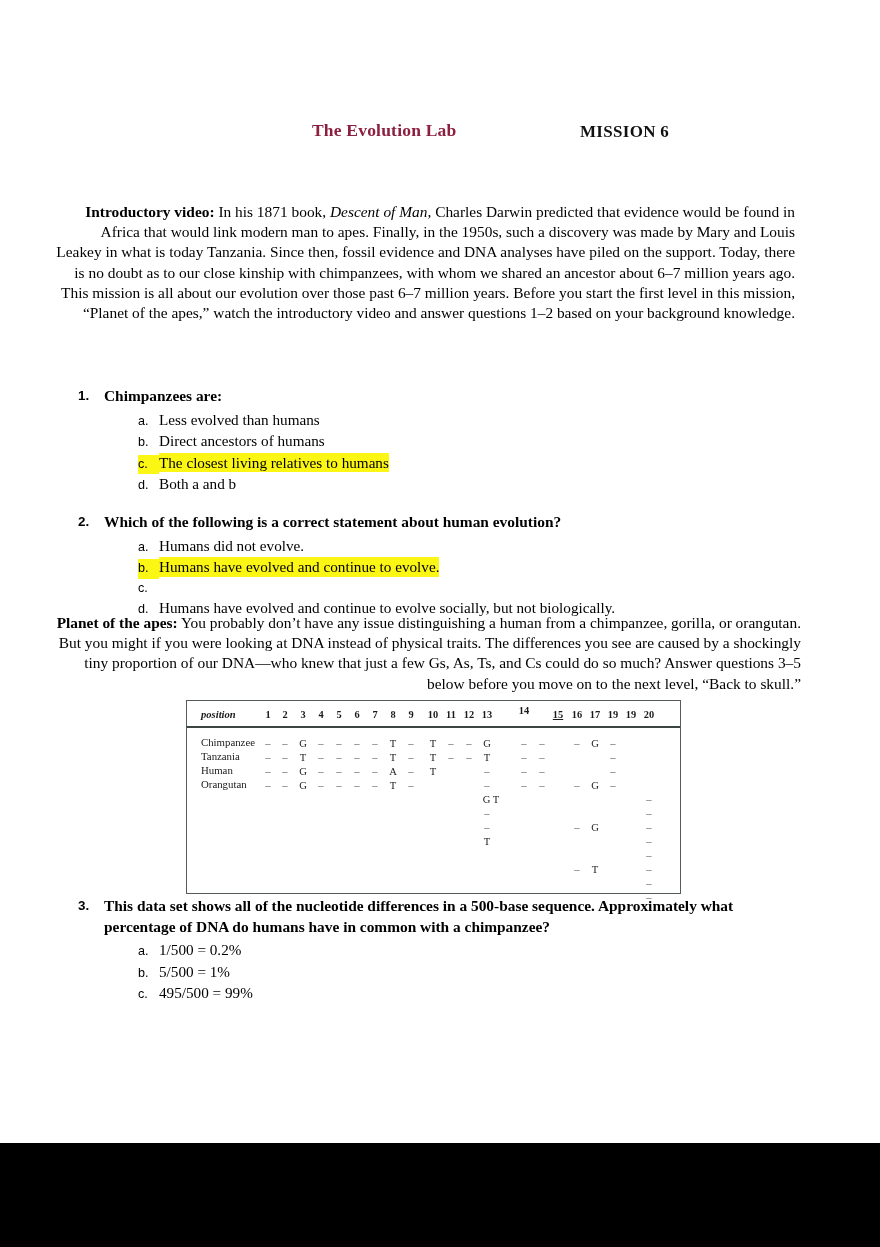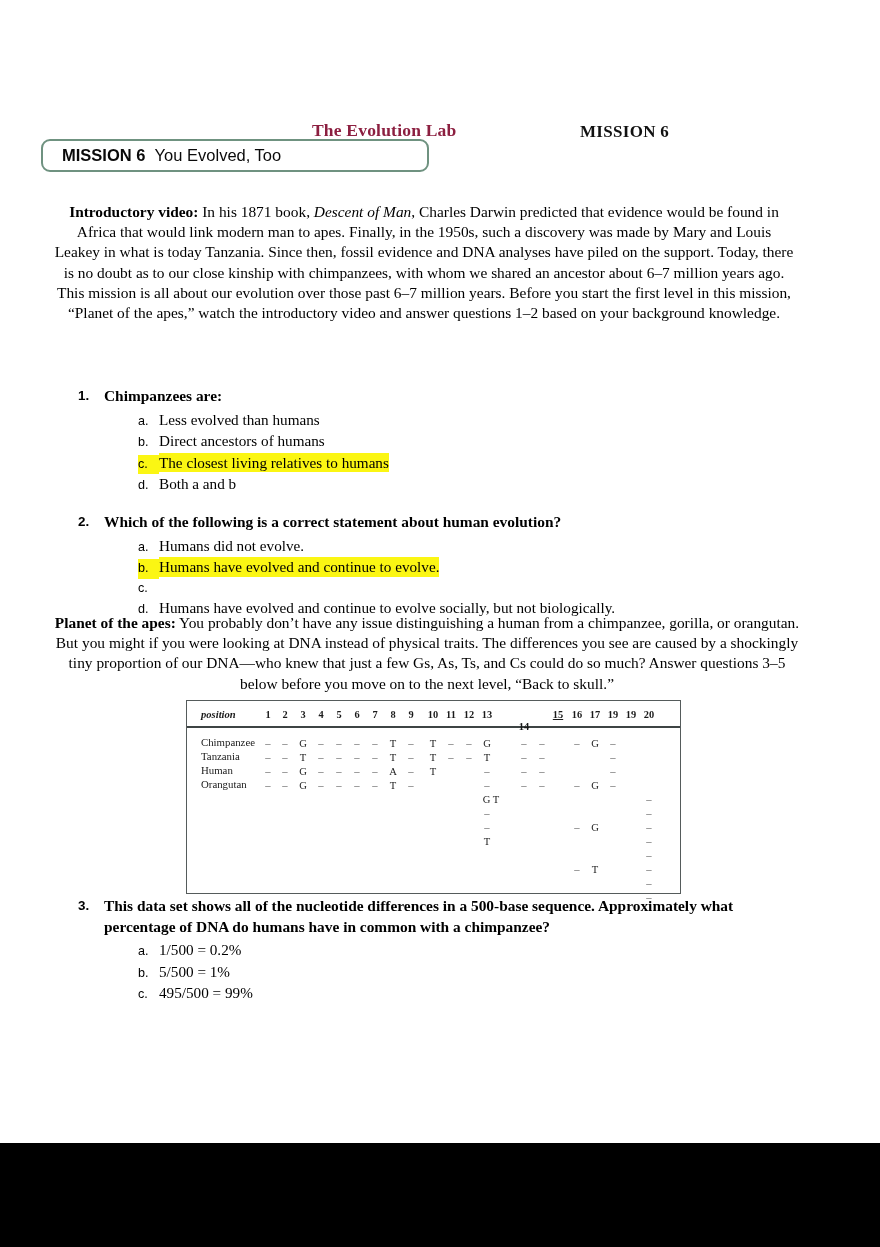--- a/index.html
+++ b/index.html
@@ -84,21 +84,21 @@
   }
   .mission-box-inner .m-sub {
     font-weight: normal;
   }
 
   
   .body-block {
     position: absolute;
     font-size: 15.4px;
     line-height: 20.2px;
-    text-align: center;
+    text-align: right;
     color: #000000;
   }
   #intro-block {
     left: 53px; top: 202px;
     width: 742px;
   }
   #planet-block {
     left: 53px; top: 613px;
     width: 748px;
   }
@@ -218,25 +218,20 @@
 </head>
 <body>
 
 <div class="page">
 
   <div class="doc-header">
     <div class="brand-title">The Evolution Lab</div>
     <div class="mission-header">MISSION 6</div>
   </div>
 
-  <div class="mission-box">
-    <div class="mission-box-inner">
-      <span class="m-label">MISSION 6</span><span>&nbsp;&nbsp;</span><span class="m-sub">You Evolved, Too</span>
-    </div>
-  </div>
 
   <div class="body-block" id="intro-block">
     <span class="lead">Introductory video:</span><span> In his 1871 book, </span><span class="ital">Descent of Man</span><span>, Charles Darwin predicted that evidence would be found in</span><br>
     <span>Africa that would link modern man to apes. Finally, in the 1950s, such a discovery was made by Mary and Louis Leakey in what is today Tanzania. Since then, fossil evidence and DNA analyses have piled on the support. Today, there is no doubt as to our close kinship with chimpanzees, with whom we shared an ancestor about 6–7 million years ago. This mission is all about our evolution over those past 6–7 million years. Before you start the first level in this mission, “Planet of the apes,” watch the introductory video and answer questions 1–2 based on your background knowledge.</span>
   </div>
 
   <div class="question" id="q1">
     <div class="q-row">
       <div class="q-num">1.</div>
       <div class="q-text">Chimpanzees are:</div>
@@ -298,21 +293,21 @@
         <span class="cell hdr c" style="left: 134px; top: 8px;">4</span>
         <span class="cell hdr c" style="left: 152px; top: 8px;">5</span>
         <span class="cell hdr c" style="left: 170px; top: 8px;">6</span>
         <span class="cell hdr c" style="left: 188px; top: 8px;">7</span>
         <span class="cell hdr c" style="left: 206px; top: 8px;">8</span>
         <span class="cell hdr c" style="left: 224px; top: 8px;">9</span>
         <span class="cell hdr c" style="left: 246px; top: 8px;">10</span>
         <span class="cell hdr c" style="left: 264px; top: 8px;">11</span>
         <span class="cell hdr c" style="left: 282px; top: 8px;">12</span>
         <span class="cell hdr c" style="left: 300px; top: 8px;">13</span>
-        <span class="cell hdr c" style="left: 337px; top: 20px;">14</span>
+        <span class="cell hdr c" style="left: 337px; top: 4px;">14</span>
         <span class="cell hdr c" style="left: 371px; top: 8px; text-decoration: underline;">15</span>
         <span class="cell hdr c" style="left: 390px; top: 8px;">16</span>
         <span class="cell hdr c" style="left: 408px; top: 8px;">17</span>
         <span class="cell hdr c" style="left: 426px; top: 8px;">19</span>
         <span class="cell hdr c" style="left: 444px; top: 8px;">19</span>
         <span class="cell hdr c" style="left: 462px; top: 8px;">20</span>
       </div>
     <div class="dna-body" id="dna-body">
         <span class="cell taxon" style="left: 14px; top: 8px;">Chimpanzee</span>
         <span class="cell c dash" style="left: 81px; top: 10px;">–</span>

